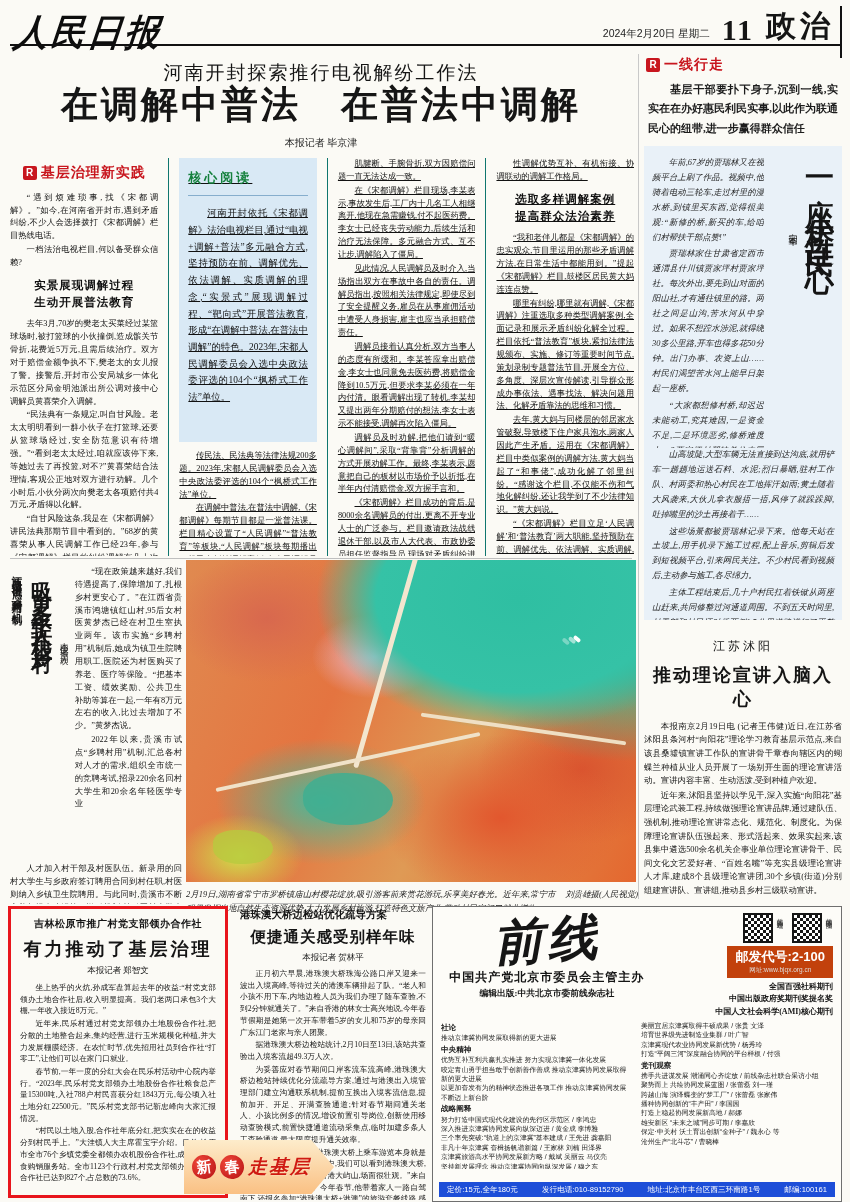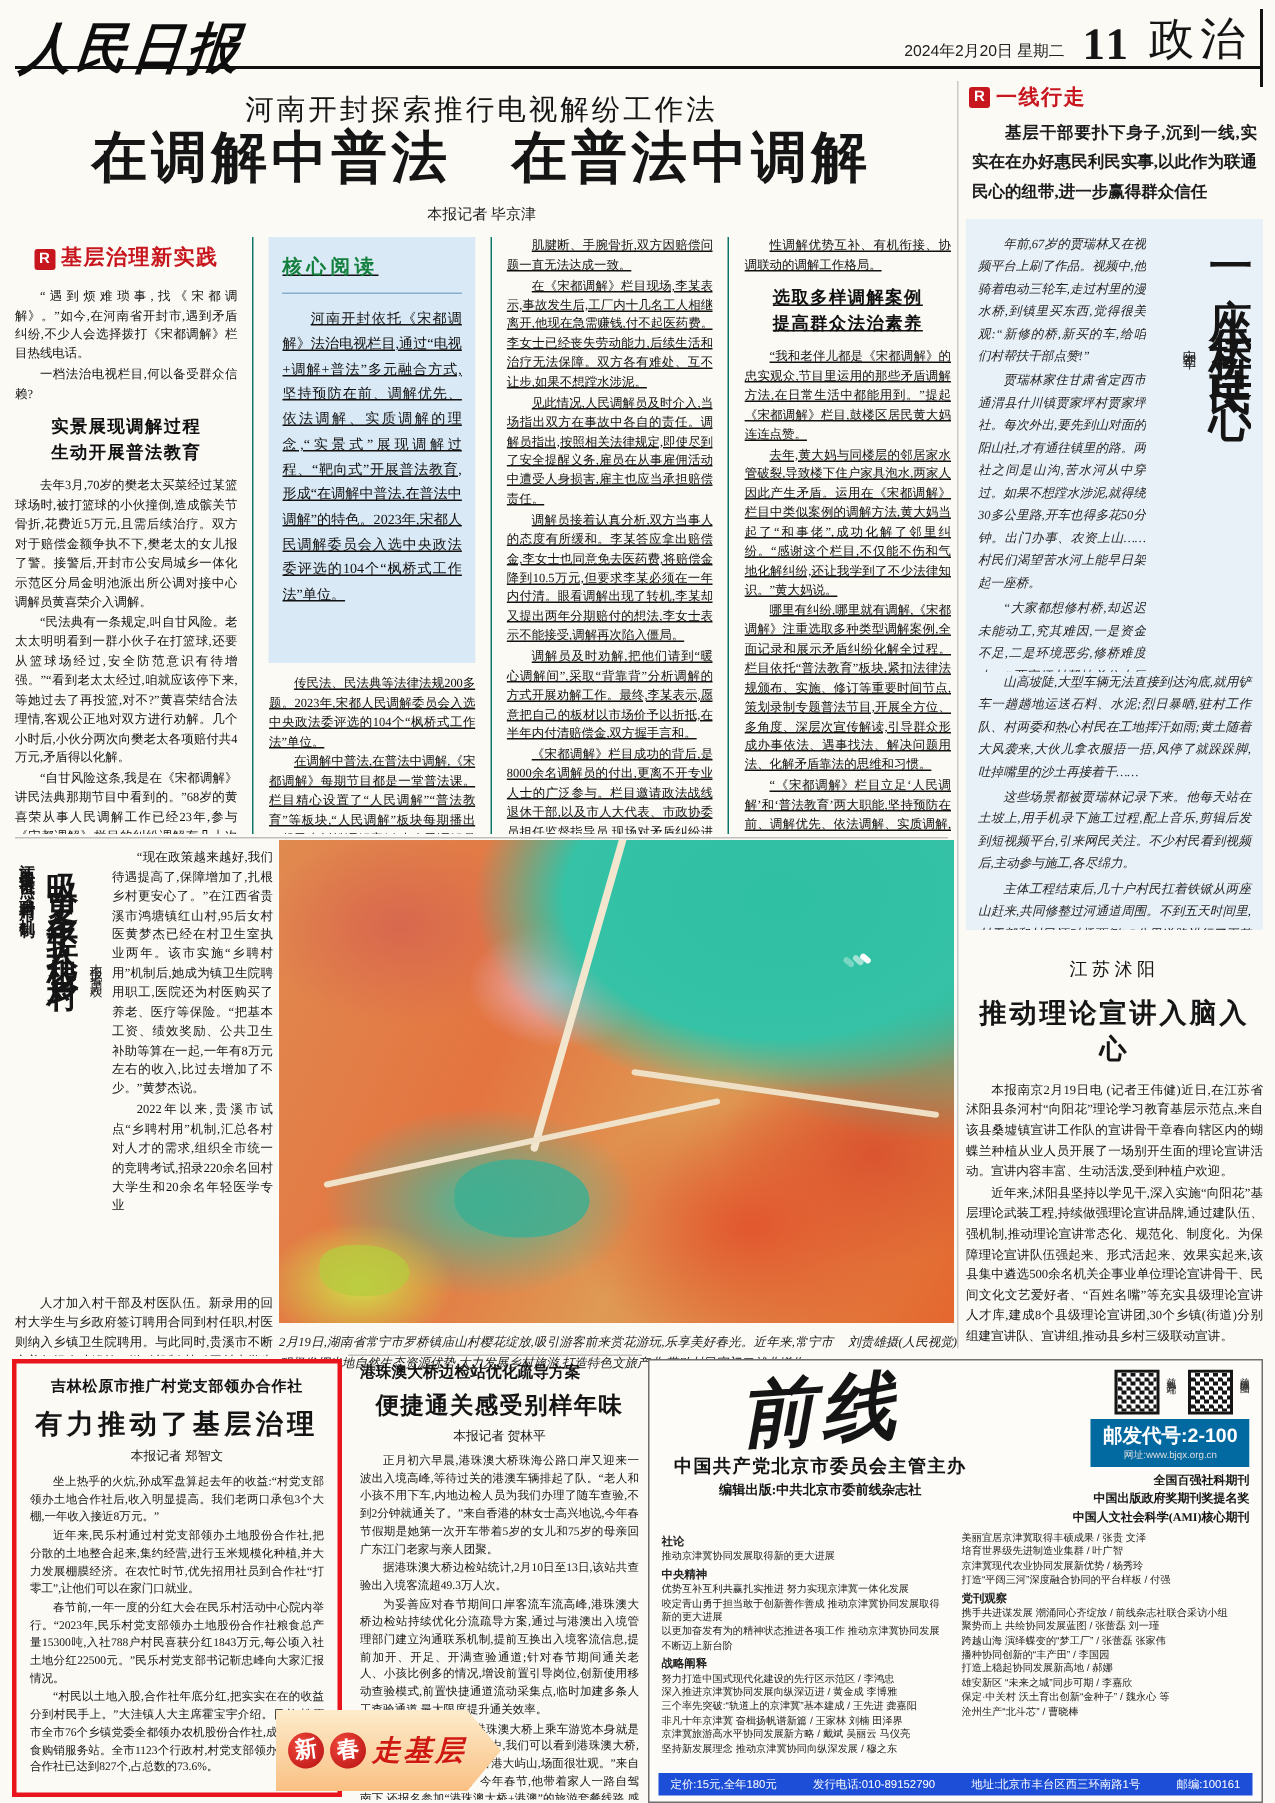--- a/index.html
+++ b/index.html
@@ -3,21 +3,21 @@
 <meta charset="utf-8">
 <style>
   html,body{margin:0;padding:0;}
   body{background:#e9e7e0;font-family:"Liberation Serif",serif;}
   #page{position:relative;width:850px;height:1202px;background:#fbfaf5;overflow:hidden;color:#151515;margin:0 auto;}
   
   .masthead{position:absolute;left:14px;top:10px;font-size:34px;font-weight:900;font-style:italic;letter-spacing:3px;transform:skewX(-6deg) scaleY(1.08);color:#0d0d0d;}
   .hdr-right{position:absolute;right:16px;top:6px;display:flex;align-items:flex-end;gap:12px;}
   .hdr-date{font-size:10.5px;color:#222;padding-bottom:6px;font-family:"Liberation Sans",sans-serif;}
   .hdr-page{font-size:30px;font-weight:700;letter-spacing:2px;}
-  .hdr-section{font-size:30px;font-weight:400;letter-spacing:4px;}
+  .hdr-section{font-size:30px;font-weight:700;letter-spacing:4px;}
   .hdr-bracket{position:absolute;right:8px;top:6px;width:2px;height:52px;background:#111;}
   .hdr-rule{position:absolute;left:10px;right:10px;top:44px;height:2px;background:#111;}
   
   .m-kicker{position:absolute;left:10px;top:60px;width:622px;text-align:center;font-size:19px;font-weight:400;letter-spacing:2px;}
   .m-title{position:absolute;left:10px;top:80px;width:622px;text-align:center;font-size:37px;font-weight:900;letter-spacing:3px;}
   .m-byline{position:absolute;left:10px;top:136px;width:622px;text-align:center;font-size:10px;color:#222;}
   .cols{position:absolute;left:10px;top:158px;width:624px;height:398px;display:flex;overflow:hidden;}
   .ncol{width:151px;box-sizing:border-box;overflow:hidden;font-size:8.3px;line-height:1.55;text-align:justify;color:#111;}
   .ncol + .ncol{border-left:1px solid #0f766e;padding-left:10px;margin-left:10px;text-decoration:underline;}
   .para{text-indent:2em;margin:0 0 1px 0;}
@@ -97,21 +97,21 @@
   .ad-head{display:flex;height:104px;overflow:hidden;}
   .ad-head-l{width:54%;text-align:center;position:relative;}
   .ad-logo{font-size:50px;font-weight:900;font-style:italic;letter-spacing:4px;transform:rotate(-4deg);display:inline-block;line-height:1;margin-top:2px;}
   .ad-pub1{font-size:12px;font-weight:900;letter-spacing:1px;margin-top:4px;}
   .ad-pub2{font-size:8.8px;font-weight:700;margin-top:2px;}
   .ad-head-r{width:46%;display:flex;flex-direction:column;align-items:flex-end;gap:3px;}
   .qr-row{display:flex;gap:8px;align-items:flex-start;}
   .qr-group{display:flex;gap:2px;}
   .qr{width:26px;height:26px;background:repeating-conic-gradient(#161616 0 25%,#fff 0 50%);background-size:6px 6px;border:2px solid #161616;}
   .qr-label{writing-mode:vertical-rl;font-size:6.5px;color:#333;letter-spacing:1px;font-family:"Liberation Sans",sans-serif;}
-  .postal{background:#0369a1;color:#fff;text-align:center;padding:2px 8px 3px 8px;}
+  .postal{background:#c2410c;color:#fff;text-align:center;padding:2px 8px 3px 8px;}
   .postal-code{font-size:13px;font-weight:900;font-family:"Liberation Sans",sans-serif;}
   .postal-web{font-size:6.5px;color:#ddd;font-family:"Liberation Sans",sans-serif;}
   .honors{text-align:right;font-size:8px;font-weight:700;line-height:1.55;}
   .ad-lists{display:flex;gap:8px;height:148px;overflow:hidden;margin-top:4px;}
   .ad-col{width:50%;font-size:6.8px;line-height:1.38;color:#222;overflow:hidden;font-family:"Liberation Sans",sans-serif;}
   .ad-sec-h{font-weight:900;font-size:7.6px;margin-top:2px;font-family:"Liberation Serif",serif;}
   .ad-col .item{margin:0;}
   .ad-bar{position:absolute;left:6px;right:6px;bottom:4px;height:15px;background:#1d4ed8;color:#fff;display:flex;justify-content:space-between;align-items:center;padding:0 8px;font-size:7.6px;font-family:"Liberation Sans",sans-serif;}
 </style>
 </head>
@@ -160,39 +160,39 @@
       </div>
       <div>
           <div class="para">传民法、民法典等法律法规200多题。2023年,宋都人民调解委员会入选中央政法委评选的104个“枫桥式工作法”单位。</div>
           <div class="para">在调解中普法,在普法中调解,《宋都调解》每期节目都是一堂普法课。栏目精心设置了“人民调解”“普法教育”等板块,“人民调解”板块每期播出一起民事纠纷调解案例,由人民调解员用通俗易懂的语言依法调解矛盾,并通过释法的案例引导教育当事人和观众学法用法。依托“普法教育”板块,栏目组邀请公安、信访、住建、文旅、城市管理、市场监管等部门的有关负责人,结合人民群众关心关切的热点问题,深入解读相关政策法规,防范各种矛盾纠纷。</div>
         </div>
 
     </div>
     <div class="ncol">
       <div>
           <div class="para">肌腱断、手腕骨折,双方因赔偿问题一直无法达成一致。</div>
-          <div class="para">在《宋都调解》栏目现场,李某表示,事故发生后,工厂内十几名工人相继离开,他现在急需赚钱,付不起医药费。李女士已经丧失劳动能力,后续生活和治疗无法保障。双方各有难处、互不让步,如果不想蹚水涉泥。</div>
+          <div class="para">在《宋都调解》栏目现场,李某表示,事故发生后,工厂内十几名工人相继离开,他现在急需赚钱,付不起医药费。李女士已经丧失劳动能力,后续生活和治疗无法保障。多元融合方式、互不让步,调解陷入了僵局。</div>
           <div class="para">见此情况,人民调解员及时介入,当场指出双方在事故中各自的责任。调解员指出,按照相关法律规定,即使尽到了安全提醒义务,雇员在从事雇佣活动中遭受人身损害,雇主也应当承担赔偿责任。</div>
           <div class="para">调解员接着认真分析,双方当事人的态度有所缓和。李某答应拿出赔偿金,李女士也同意免去医药费,将赔偿金降到10.5万元,但要求李某必须在一年内付清。眼看调解出现了转机,李某却又提出两年分期赔付的想法,李女士表示不能接受,调解再次陷入僵局。</div>
           <div class="para">调解员及时劝解,把他们请到“暖心调解间”,采取“背靠背”分析调解的方式开展劝解工作。最终,李某表示,愿意把自己的板材以市场价予以折抵,在半年内付清赔偿金,双方握手言和。</div>
           <div class="para">《宋都调解》栏目成功的背后,是8000余名调解员的付出,更离不开专业人士的广泛参与。栏目邀请政法战线退休干部,以及市人大代表、市政协委员担任监督指导员,现场对矛盾纠纷进行客观公正的调解和点评。</div>
         </div>
     </div>
     <div class="ncol">
       <div>
           <div class="para">性调解优势互补、有机衔接、协调联动的调解工作格局。</div>
         </div>
       <div class="subhead">
           <div class="subline">选取多样调解案例</div>
           <div class="subline">提高群众法治素养</div>
         </div>
       <div>
           <div class="para">“我和老伴儿都是《宋都调解》的忠实观众,节目里运用的那些矛盾调解方法,在日常生活中都能用到。”提起《宋都调解》栏目,鼓楼区居民黄大妈连连点赞。</div>
+          <div class="para">哪里有纠纷,哪里就有调解,《宋都调解》注重选取多种类型调解案例,全面记录和展示矛盾纠纷化解全过程。栏目依托“普法教育”板块,紧扣法律法规颁布、实施、修订等重要时间节点,策划录制专题普法节目,开展全方位、多角度、深层次宣传解读,引导群众形成办事依法、遇事找法、解决问题用法、化解矛盾靠法的思维和习惯。</div>
           <div class="para">去年,黄大妈与同楼层的邻居家水管破裂,导致楼下住户家具泡水,两家人因此产生矛盾。运用在《宋都调解》栏目中类似案例的调解方法,黄大妈当起了“和事佬”,成功化解了邻里纠纷。“感谢这个栏目,不仅能不伤和气地化解纠纷,还让我学到了不少法律知识。”黄大妈说。</div>
-          <div class="para">哪里有纠纷,哪里就有调解,《宋都调解》注重选取多种类型调解案例,全面记录和展示矛盾纠纷化解全过程。栏目依托“普法教育”板块,紧扣法律法规颁布、实施、修订等重要时间节点,策划录制专题普法节目,开展全方位、多角度、深层次宣传解读,引导群众形成办事依法、遇事找法、解决问题用法、化解矛盾靠法的思维和习惯。</div>
           <div class="para">“《宋都调解》栏目立足‘人民调解’和‘普法教育’两大职能,坚持预防在前、调解优先、依法调解、实质调解,充分发挥了人民调解工作预防化解矛盾纠纷、维护社会稳定的作用。”开封市司法局党委书记、局长朴振廷说。栏目开办以来,调处化解了一大批涉及婚姻情感、家庭赡养、邻里物业、土地承包、农民工工资拖欠等多种类型的矛盾纠纷,有力推动了基层治理。</div>
         </div>
     </div>
   </div>
 
   <div class="rule-h" style="left:10px;width:622px;top:558px;"></div>
   <div class="rule-v" style="left:638px;top:54px;height:845px;"></div>
   <div class="rule-h" style="left:232px;width:196px;top:903px;"></div>
 
   <div class="rail">

